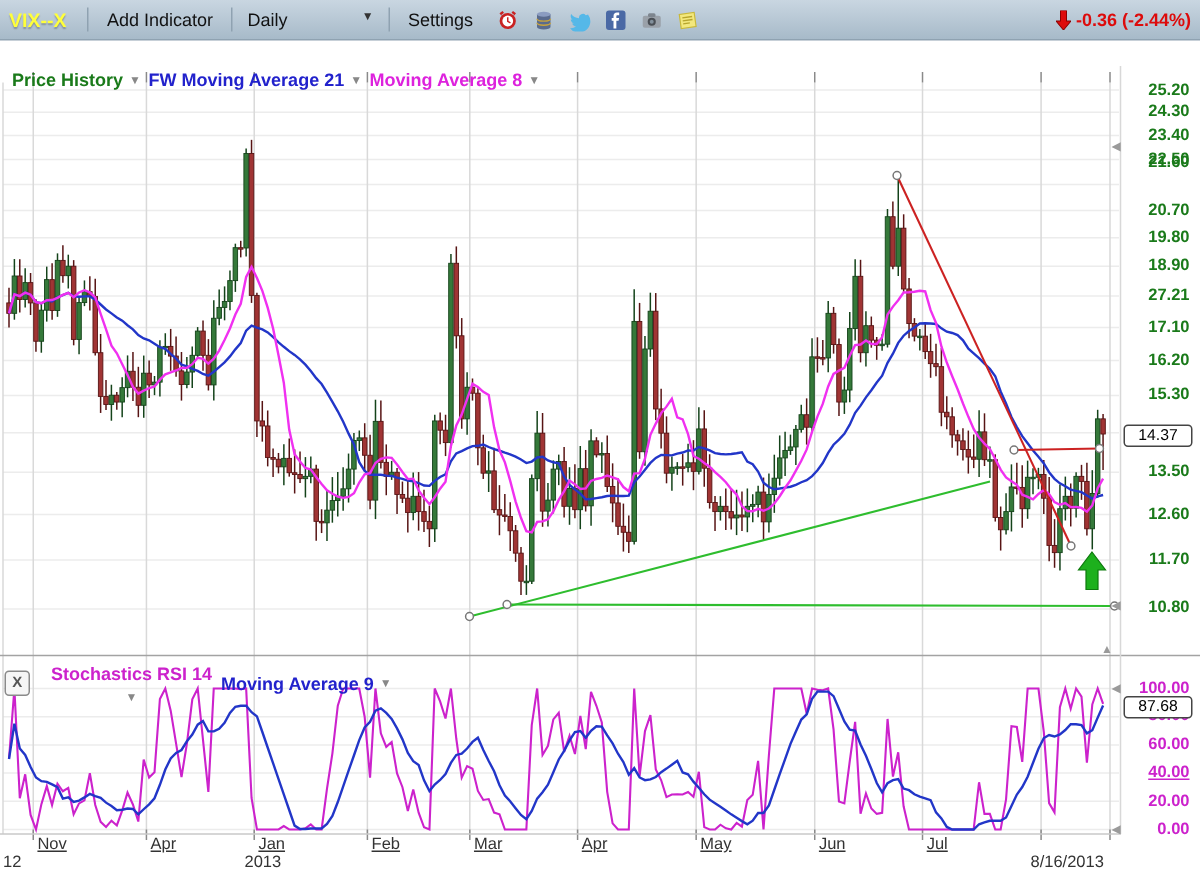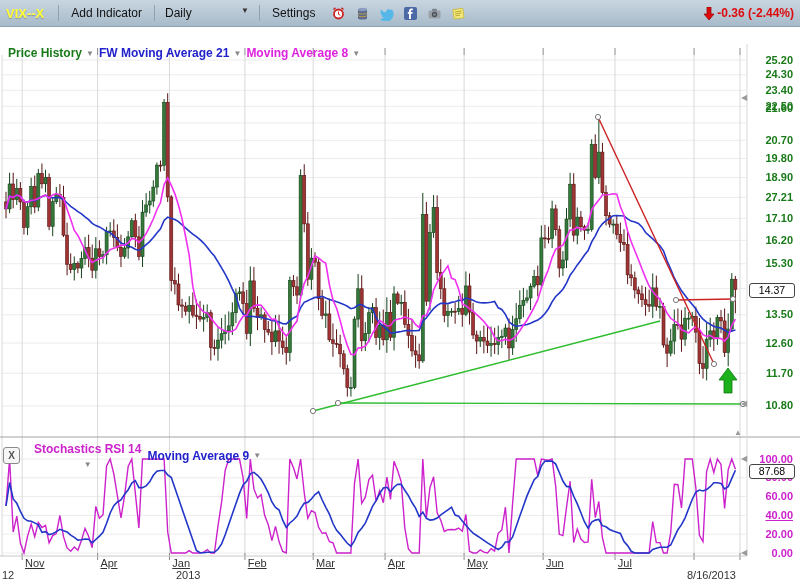--- a/index.html
+++ b/index.html
@@ -681,15 +681,15 @@
   <div class="badge" style="top:283px;">14.37</div>
   <div class="badge" style="top:464px;">87.68</div>
 
   <div class="axis-mark" style="left:741px;top:94px;">◀</div>
   <div class="axis-mark" style="left:741px;top:400px;">◀</div>
   <div class="axis-mark" style="left:741px;top:455px;">◀</div>
   <div class="axis-mark" style="left:741px;top:549px;">◀</div>
   <div class="axis-mark" style="left:734px;top:429px;">▲</div>
 
   <div class="ylabel" style="left:2px;">12</div>
-  <div class="ylabel" style="left:176px;">2013</div>
+  <div class="ylabel" style="left:163px;">2013</div>
   <div class="ylabel" style="left:687px;">8/16/2013</div>
 </div>
 
 </body></html>

